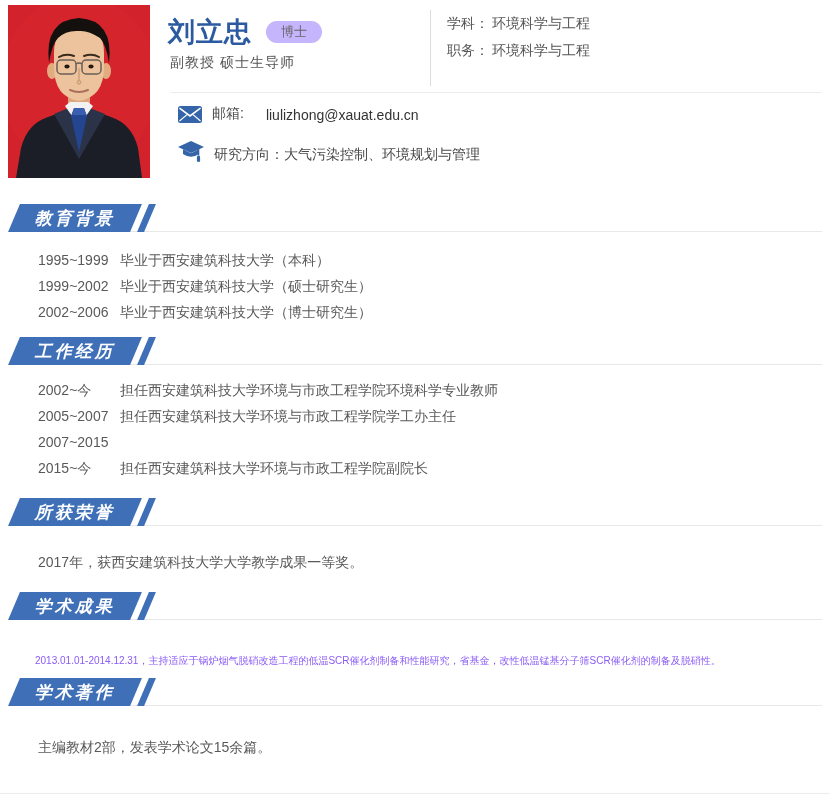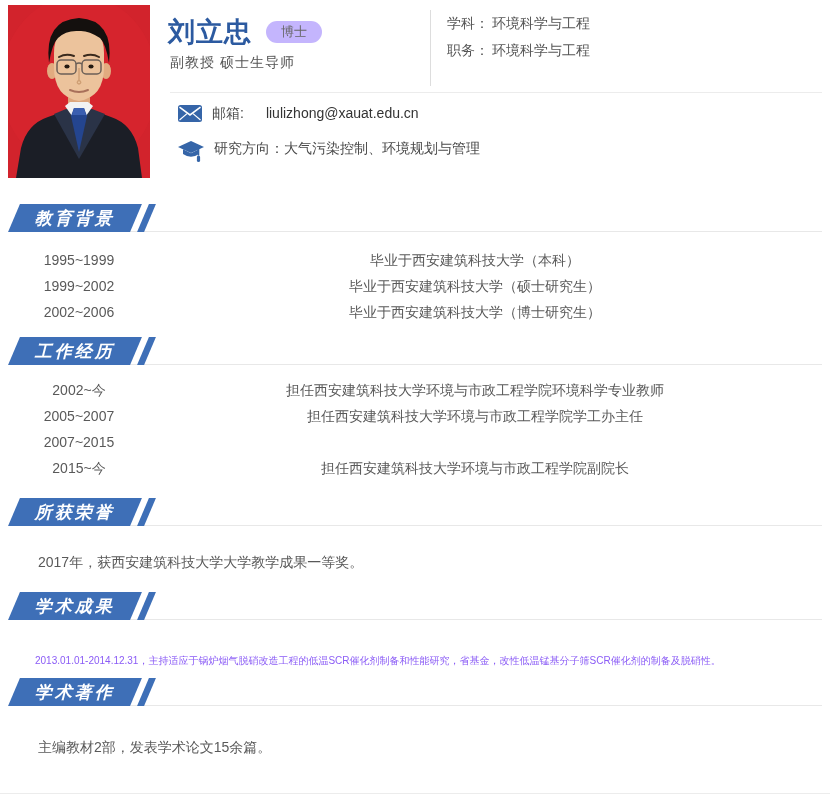--- a/index.html
+++ b/index.html
@@ -17,21 +17,21 @@
   .name { font-size:27px; font-weight:bold; color:#2c5aa0; letter-spacing:1px; }
   .badge {
     margin-left:14px; background:#c4b5fd; color:#666; font-size:13px;
     padding:3px 15px; border-radius:12px; line-height:16px;
   }
   .titles { position:absolute; left:170px; top:54px; font-size:14px; color:#555; letter-spacing:1px; }
   .v-divider { position:absolute; left:430px; top:10px; width:1px; height:76px; background:#ddd; }
   .meta { position:absolute; left:447px; top:10px; font-size:14px; color:#555; line-height:27px;text-align:right; }
   .meta .lbl { margin-right:3px; }
   .hr-top { position:absolute; left:170px; right:8px; top:92px; height:1px; background:#ececec; }
-  .contact-row { position:absolute; left:178px; display:flex; align-items:flex-start; font-size:14px; color:#4a4a4a; }
+  .contact-row { position:absolute; left:178px; display:flex; align-items:flex-end; font-size:14px; color:#4a4a4a; }
   .contact-row.email { top:105px; }
   .contact-row.research { top:140px; }
   .c-icon { flex:none; display:inline-flex; margin-right:10px; }
   .email-lbl { margin-right:22px; }
   .email-val { color:#333; }
   
   .sec-head { position:relative; height:28px; }
   .sec-hr { position:absolute; left:8px; right:8px; bottom:0; height:1px; background:#e8e8e8; }
   .para-main {
     position:absolute; left:14px; top:0; width:122px; height:28px; background:#3e6fb7;
@@ -39,21 +39,21 @@
   }
   .para-stripe { position:absolute; left:143px; top:0; width:7px; height:28px; background:#3e6fb7; transform:skewX(-23deg); }
   .para-text {
     transform:skewX(23deg); font-style:italic; font-weight:bold; color:#fff;
     font-size:17px; letter-spacing:3px; white-space:nowrap;
   }
   
   .rows { font-size:14px; color:#595959; }
   .rows.edu { padding:15px 0 12px 0; }
   .rows.work { padding:12px 0 17px 0; }
-  .row { display:flex; padding-left:38px; line-height:26px;text-align:center; }
+  .row { display:flex; padding-left:38px; line-height:26px; }
   .row .time { flex:none; width:82px; }
   .row .desc { flex:1; }
   .honor-body { padding:23px 9px 17px 38px; font-size:14px; color:#595959; line-height:26px; }
   .achv-body { padding:26px 12px 3px 5px; font-size:10px; color:#8b5cf6; line-height:29px; text-indent:30px; }
   .pub-body { padding:28px 0 0 38px; font-size:14px; color:#595959; line-height:26px; }
 </style>
 </head>
 <body>
 
 <div class="top-area">

